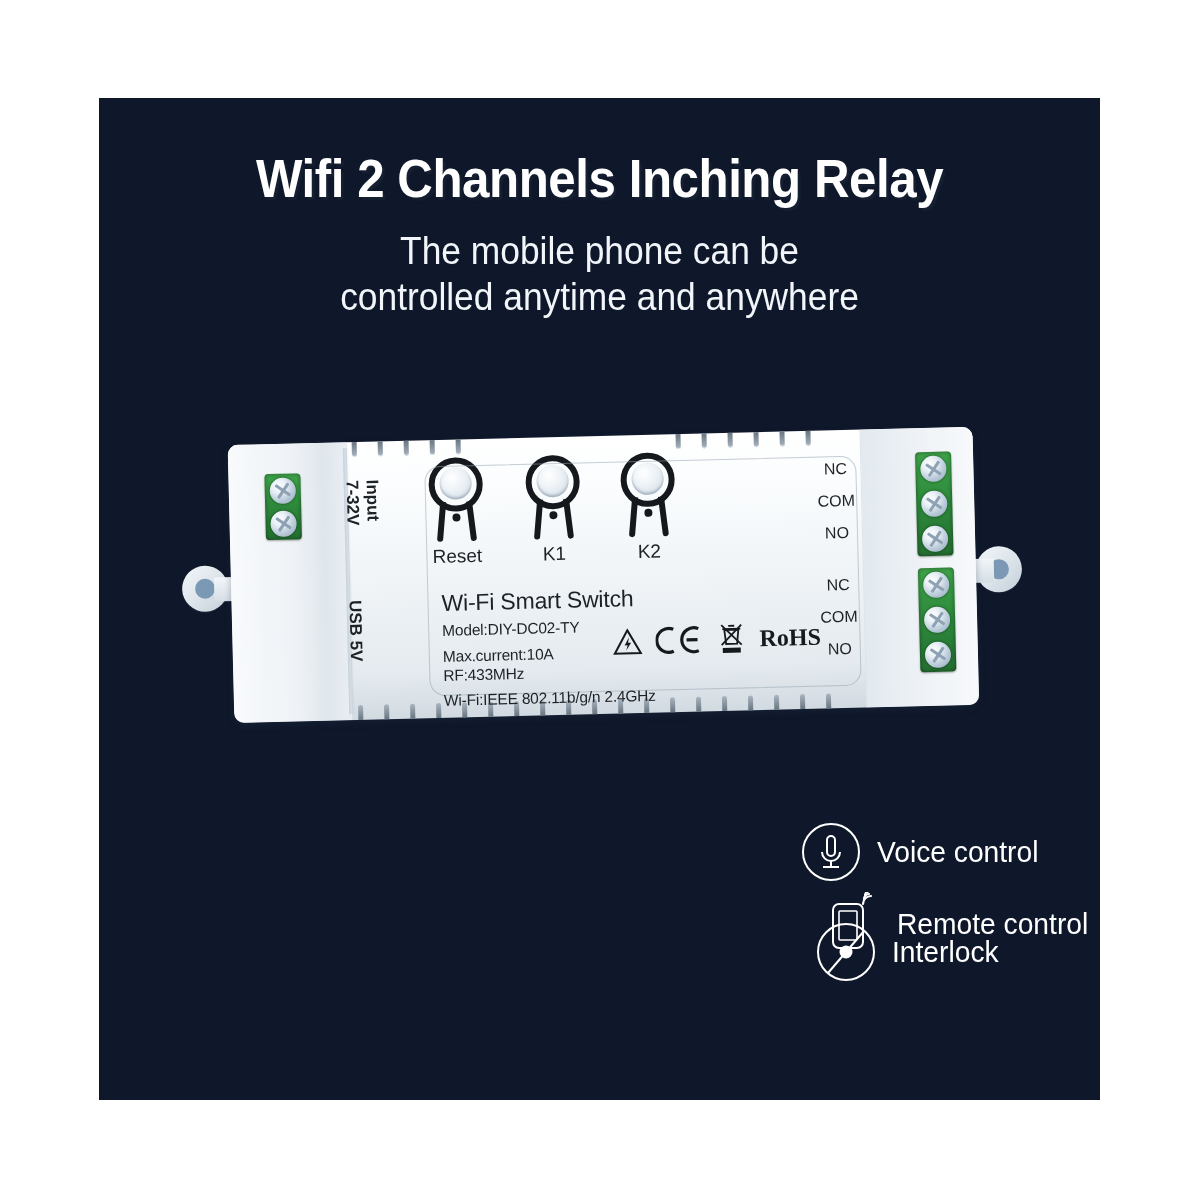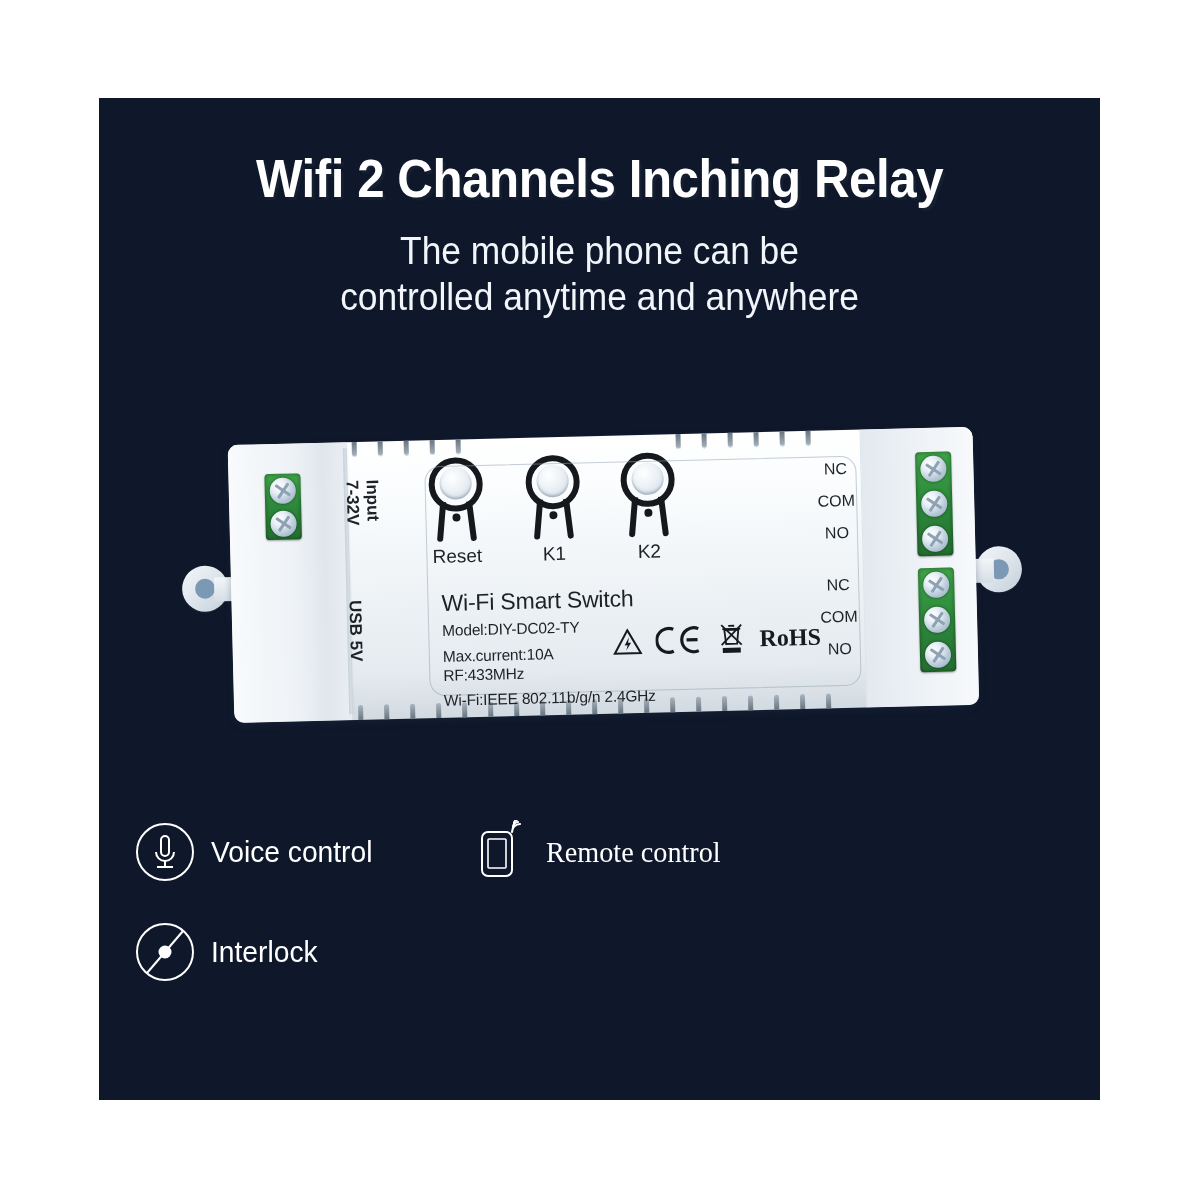--- a/index.html
+++ b/index.html
@@ -219,24 +219,24 @@
 
   
   .tlabel {
     position:absolute; font-size:16px; color:#1d2227; text-align:center; width:54px;
   }
 
   
   #features {
     position:absolute; left: 30px; top: 718px; width: 1001px;
   }
-  .frow { display:flex; align-items:flex-start; height:100px; }
+  .frow { display:flex; align-items:flex-end; height:100px;flex-direction:column; }
   .fitem { display:flex; align-items:center; }
   .fitem.c1 { width: 335px; }
-  .fitem.c2 { width: 315px; font-family: Liberation Serif, serif; }
+  .fitem.c2 { width: 315px; }
   .fitem.c3 { width: 320px; }
   .ficon { width: 72px; height: 72px; flex: none; display:flex; align-items:center; justify-content:center; }
   .flabel {
     color:#ffffff; font-size: 30px; margin-left: 10px;
     transform: scaleX(0.94); transform-origin:left center; white-space:nowrap;
     text-shadow: 0 1px 1px rgba(40,60,80,.25);
   }
 </style>
 </head>
 <body>

